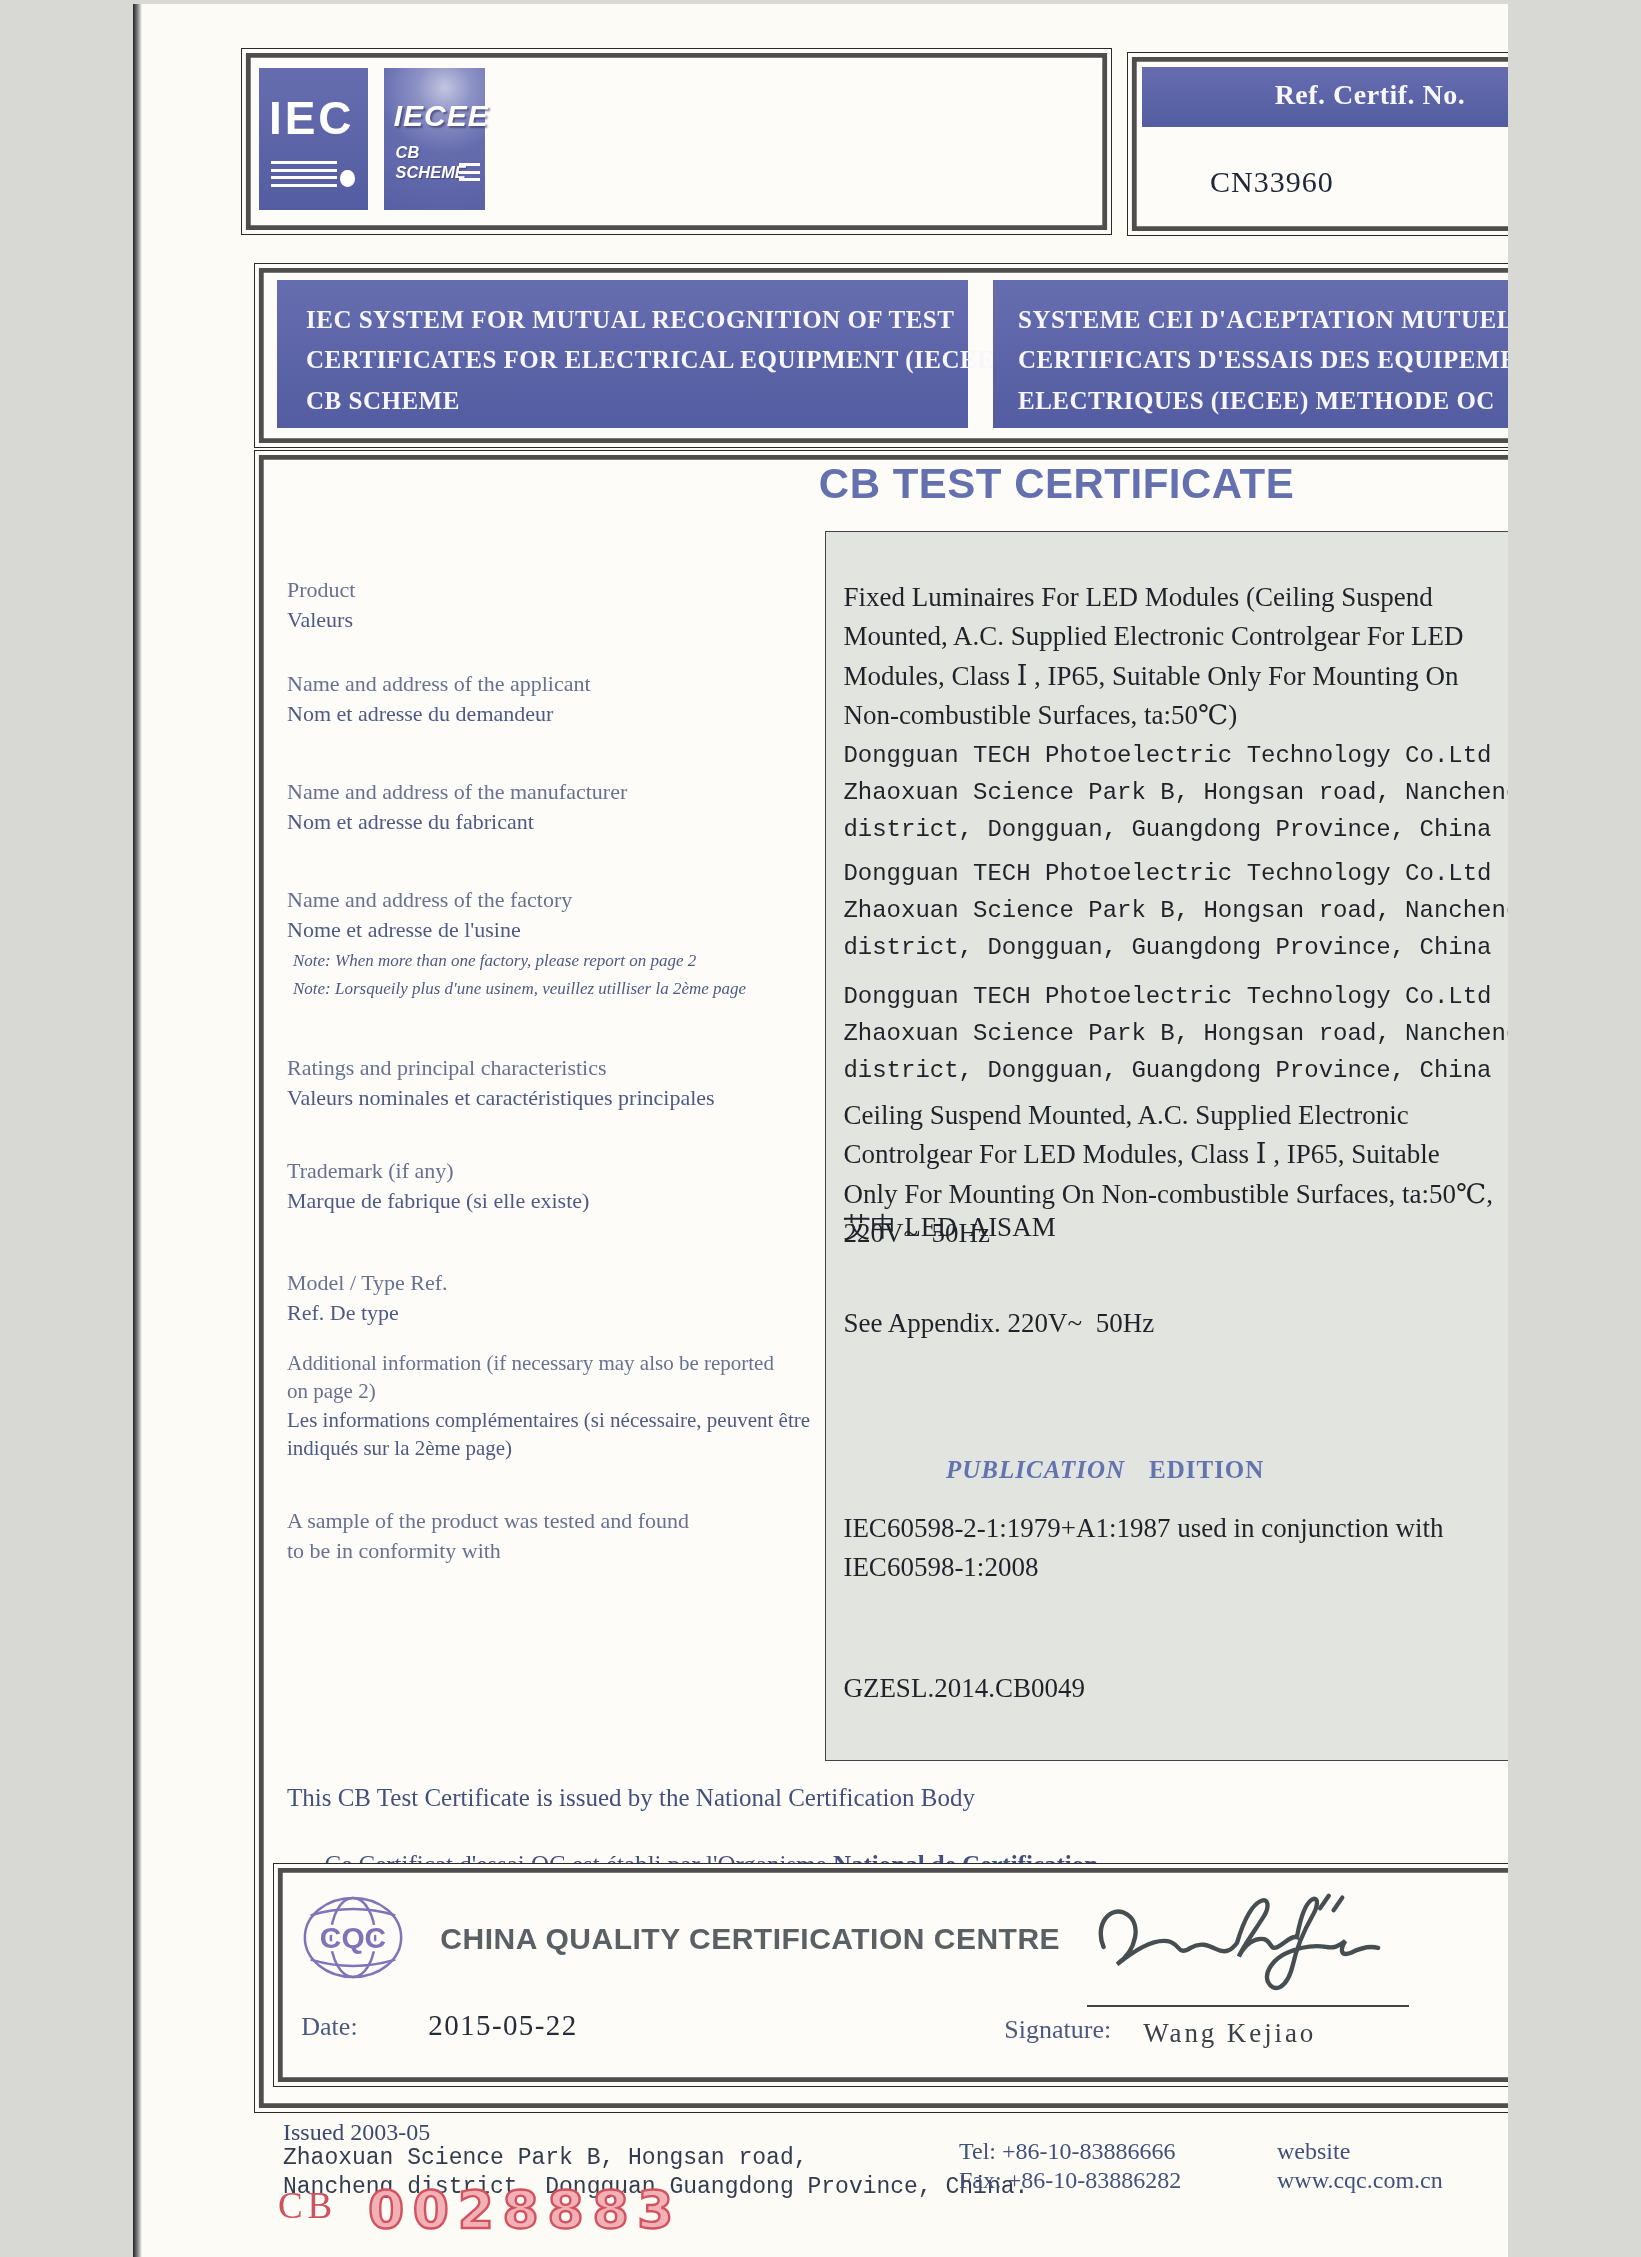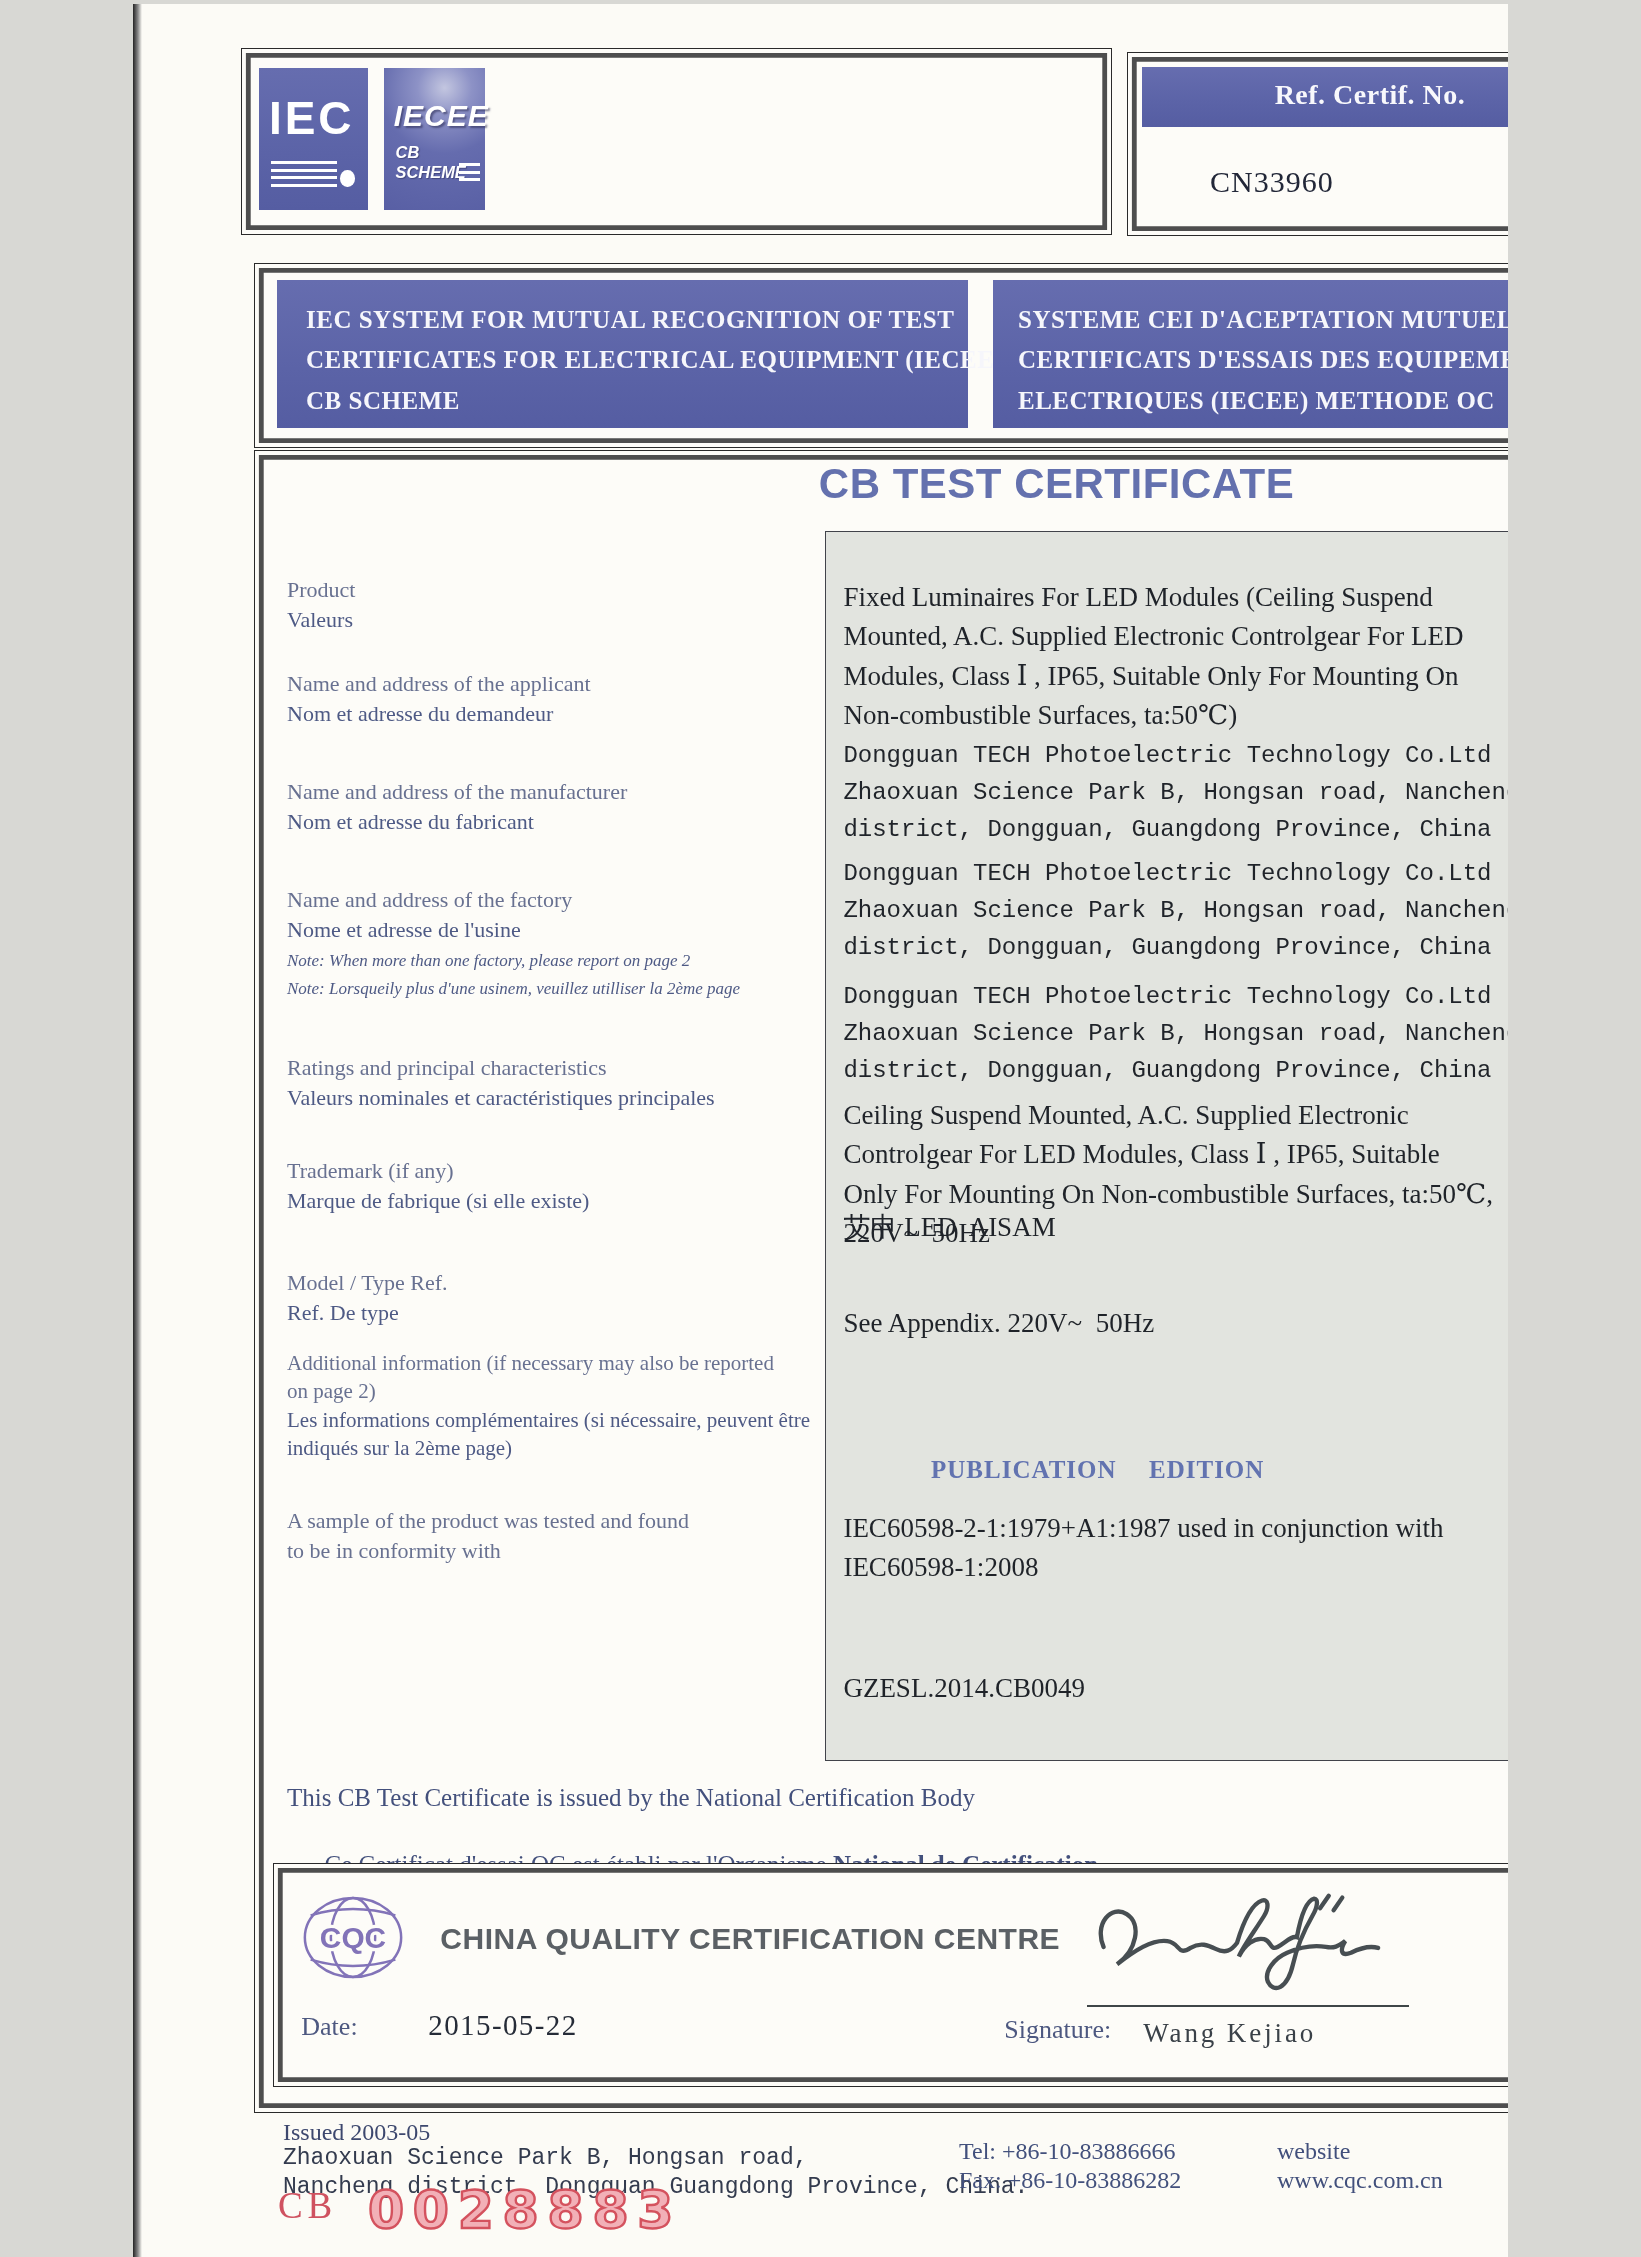--- a/index.html
+++ b/index.html
@@ -92,21 +92,21 @@
       <div class="lbl-fr">Nom et adresse du demandeur</div>
     </div>
     <div class="abs" style="left:32px;top:326px;">
       <div class="lbl-en">Name and address of the manufacturer</div>
       <div class="lbl-fr">Nom et adresse du fabricant</div>
     </div>
     <div class="abs" style="left:32px;top:434px;">
       <div class="lbl-en">Name and address of the factory</div>
       <div class="lbl-fr">Nome et adresse de l'usine</div>
     </div>
-    <div class="abs" style="left:32px;top:496px;">
+    <div class="abs" style="left:38px;top:496px;">
       <div class="note">Note: When more than one factory, please report on page 2</div>
       <div class="note">Note: Lorsqueily plus d'une usinem, veuillez utilliser la 2ème page</div>
     </div>
     <div class="abs" style="left:32px;top:602px;">
       <div class="lbl-en">Ratings and principal characteristics</div>
       <div class="lbl-fr">Valeurs nominales et caractéristiques principales</div>
     </div>
     <div class="abs" style="left:32px;top:705px;">
       <div class="lbl-en">Trademark (if any)</div>
       <div class="lbl-fr">Marque de fabrique (si elle existe)</div>
@@ -139,21 +139,21 @@
 district, Dongguan, Guangdong Province, China</div>
       <div class="abs val-mono" style="left:17.4px;top:446px;">Dongguan TECH Photoelectric Technology Co.Ltd
 Zhaoxuan Science Park B, Hongsan road, Nancheng
 district, Dongguan, Guangdong Province, China</div>
       <div class="abs val-serif" style="left:17.4px;top:564px;">Ceiling Suspend Mounted, A.C. Supplied Electronic
 Controlgear For LED Modules, Class Ⅰ , IP65, Suitable
 Only For Mounting On Non-combustible Surfaces, ta:50℃,
 220V~  50Hz</div>
       <div class="abs val-serif" style="left:17.4px;top:676px;">艾申 LED  AISAM</div>
       <div class="abs val-serif" style="left:17.4px;top:772px;">See Appendix. 220V~  50Hz</div>
-      <div class="abs pubhdr" style="left:105px;top:925px;">PUBLICATION</div>
+      <div class="abs pubhdr" style="left:120px;top:925px;font-style:italic;">PUBLICATION</div>
       <div class="abs pubhdr" style="left:323px;top:925px;">EDITION</div>
       <div class="abs val-serif" style="left:17.4px;top:977px;">IEC60598-2-1:1979+A1:1987 used in conjunction with
 IEC60598-1:2008</div>
       <div class="abs val-serif" style="left:17.4px;top:1137px;">GZESL.2014.CB0049</div>
     </div>
 
     <div class="abs stmt" style="left:32px;top:1330px;">This CB Test Certificate is issued by the National Certification Body</div>
     <div class="abs stmt" style="left:32px;top:1363px;">
       <span>Ce Certificat d'essai OC est établi par l'Organisme </span><span style="font-weight:bold;">National de Certification</span>
     </div>

